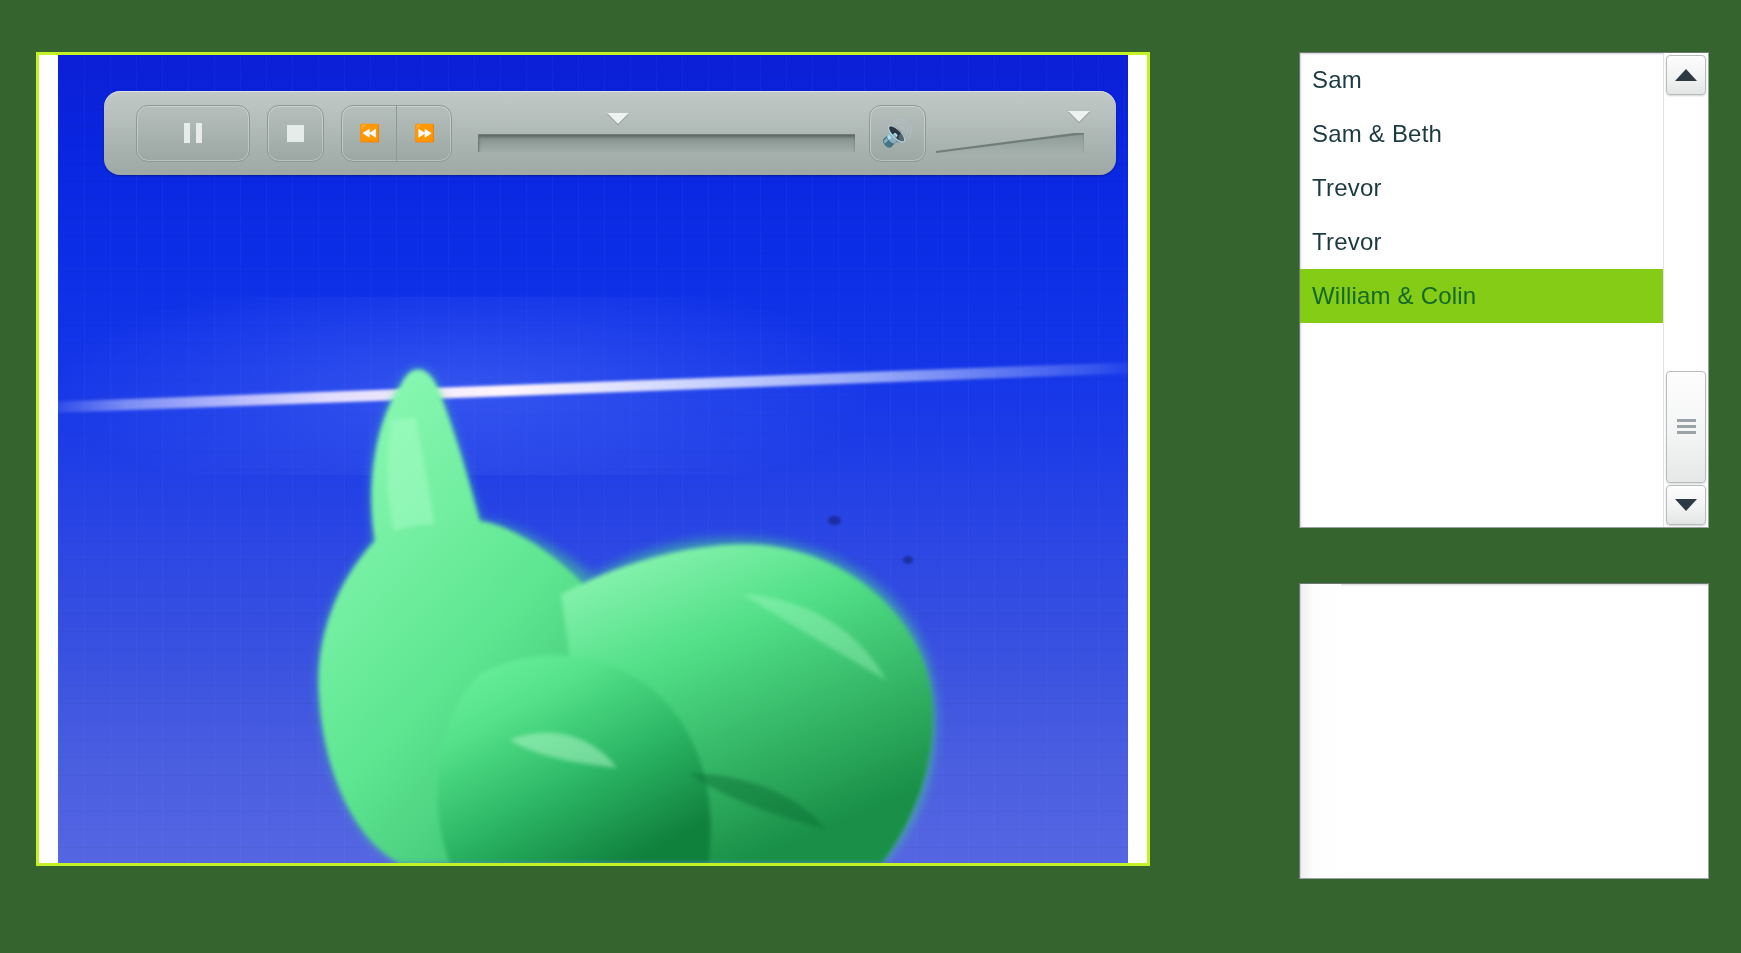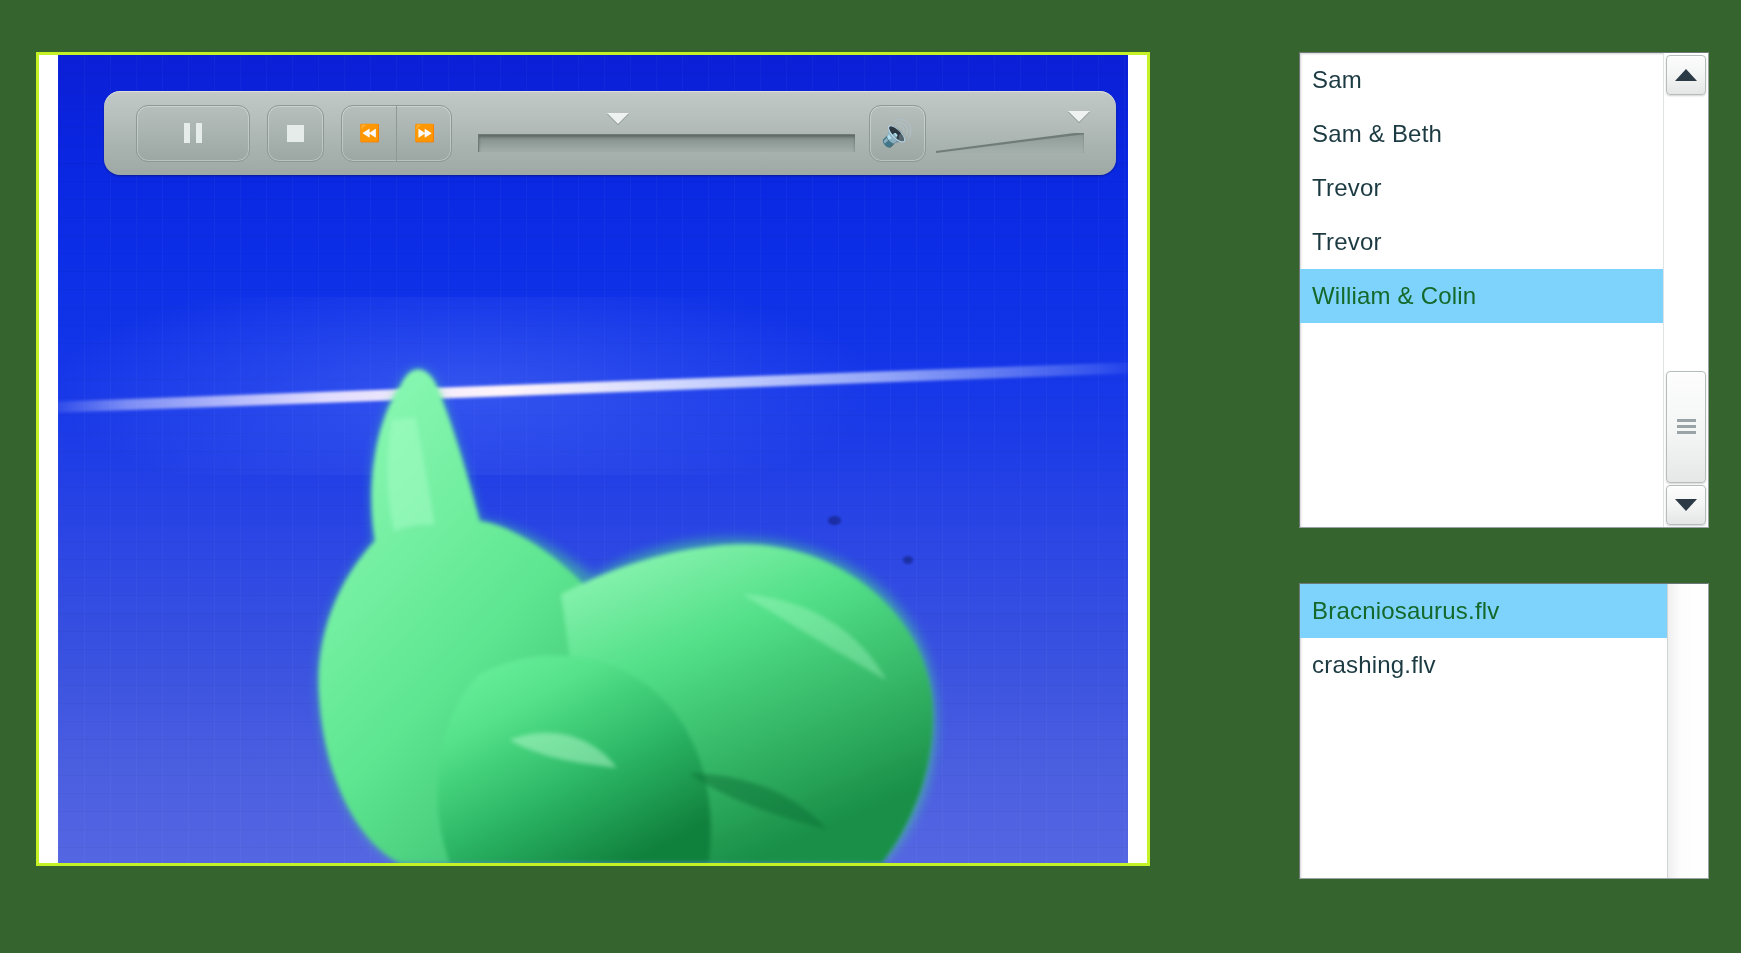--- a/index.html
+++ b/index.html
@@ -306,21 +306,21 @@
     height: 54px;
     line-height: 54px;
     padding-left: 12px;
     font-size: 24px;
     color: #1c3a42;
     white-space: nowrap;
     cursor: pointer;
     letter-spacing: .2px;
   }
   .list-item.selected {
-    background: #7dd3fc;
+    background: #84cc16;
     color: #14682a;
   }
 
   
   .scrollbar {
     width: 44px;
     background: #ffffff;
     position: relative;
     flex: 0 0 44px;
     border-left: 1px solid #dfe3e3;
@@ -488,18 +488,14 @@
     <div class="sb-thumb" style="top:318px;height:112px;">
       <span class="grip"></span>
     </div>
     <div class="sb-btn down">
       <span class="arrow-down"></span>
     </div>
   </div>
 </div>
 
 <div id="listbox-files" class="listbox">
-  <div class="list-items">
-    <div class="list-item selected">Bracniosaurus.flv</div>
-    <div class="list-item">crashing.flv</div>
-  </div>
   <div class="scrollbar plain"></div>
 </div>
 
 </body></html>

